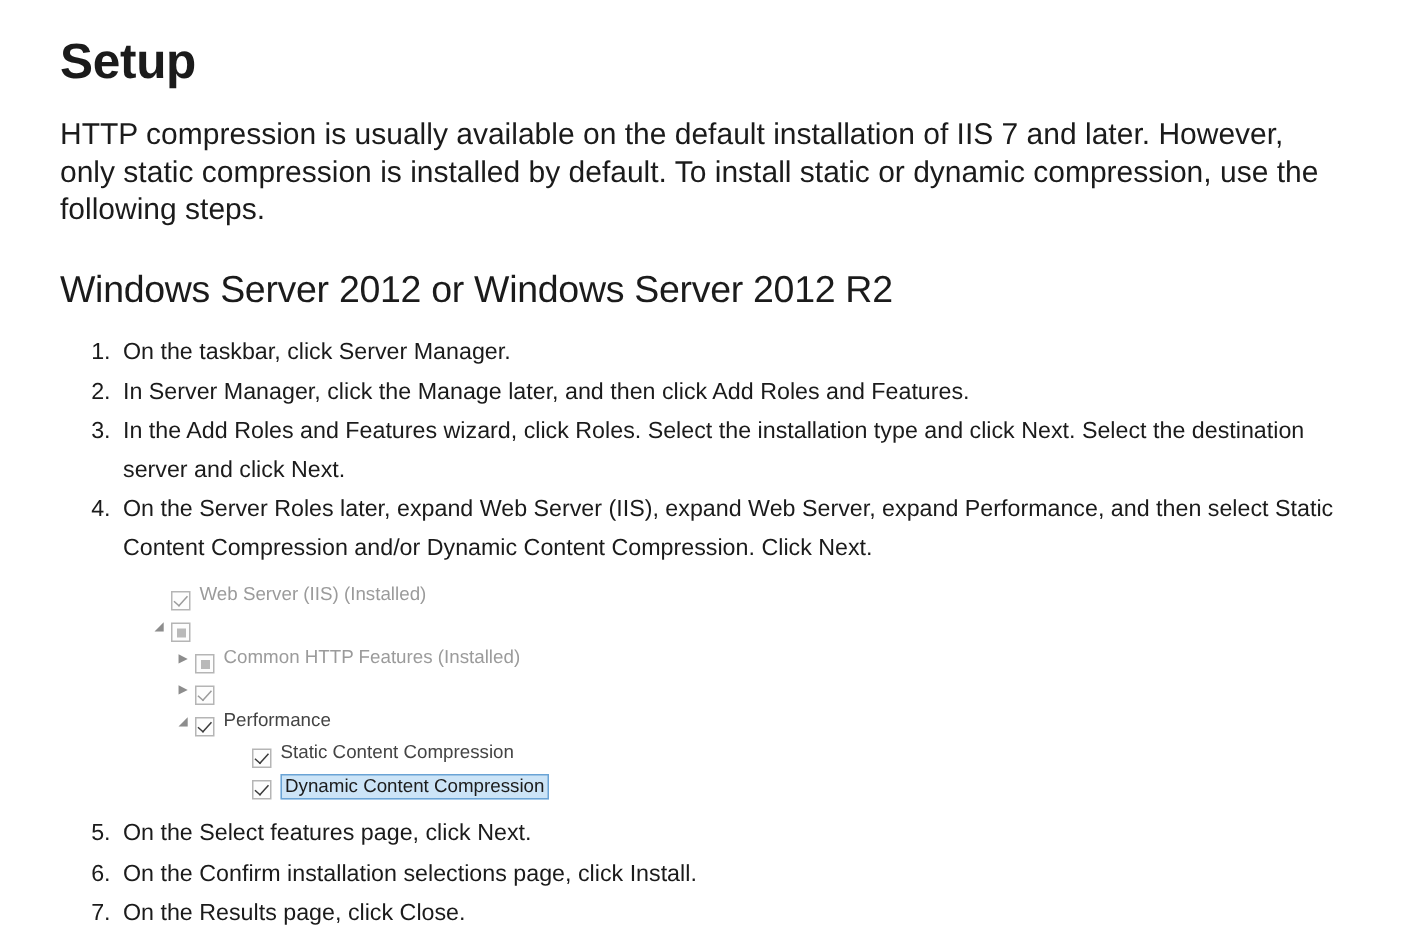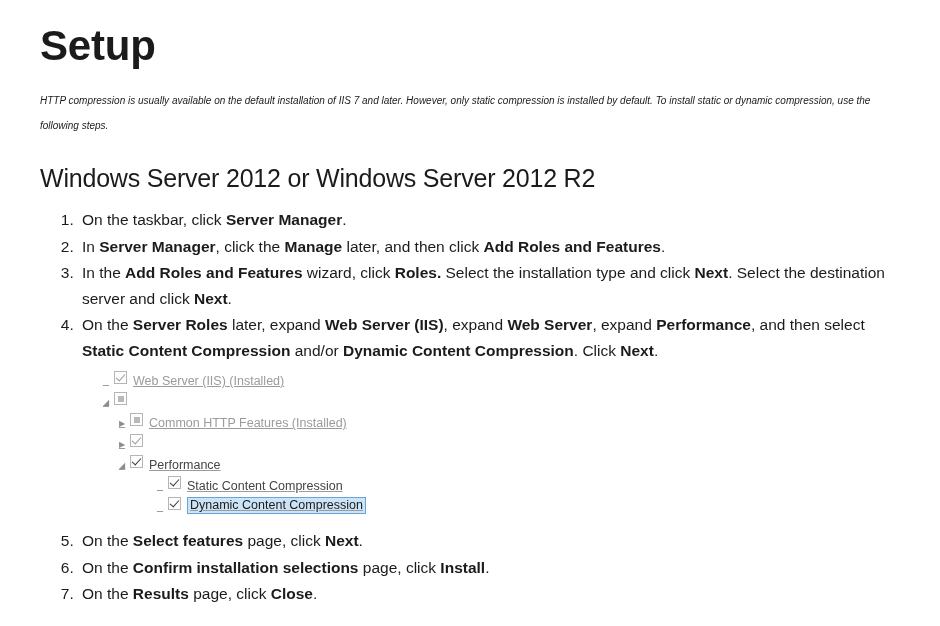--- a/index.html
+++ b/index.html
@@ -12,33 +12,32 @@
     height: 626px;
     font-family: "Liberation Sans", sans-serif;
     color: #1b1b1b;
     overflow: hidden;
   }
   .page {
     padding: 14px 40px 0 40px;
     box-sizing: border-box;
   }
   h1.page-title {
-    font-size: 42px;
+    font-size: 33px;
     font-weight: bold;
     margin: 8px 0 18px 0;
     letter-spacing: -0.2px;
     color: #1b1b1b;
   }
   p.intro {
-    font-size: 10px;
+    font-size: 20px;
     line-height: 25px;
     margin: 0 0 26px 0;
     max-width: 845px;
     color: #1b1b1b;
-    font-style: italic;
   }
   h2.section-title {
     font-size: 25px;
     font-weight: normal;
     margin: 0 0 14px 0;
     letter-spacing: -0.2px;
     color: #1b1b1b;
   }
   ol.steps {
     margin: 0;
@@ -46,36 +45,35 @@
     font-size: 15.5px;
     line-height: 25.5px;
   }
   ol.steps > li {
     margin-bottom: 1px;
     padding-left: 4px;
   }
   ol.steps > li::marker {
     color: #1b1b1b;
   }
-  b { font-weight: bold; }
+  b { font-weight: normal; }
 
   
   .tree-figure {
     margin: 8px 0 10px 16px;
     font-size: 12.5px;
     color: #9b9b9b;
     line-height: 21px;
     user-select: none;
   }
   .tree-row {
     display: flex;
-    align-items: flex-start;
+    align-items: flex-end;
     height: 21px;
     white-space: nowrap;
-    text-decoration: underline;
   }
   .indent { display: inline-block; }
   .arrow {
     width: 16px;
     display: inline-block;
     text-align: center;
     font-size: 8px;
     color: #8d8d8d;
     line-height: 21px;
   }

